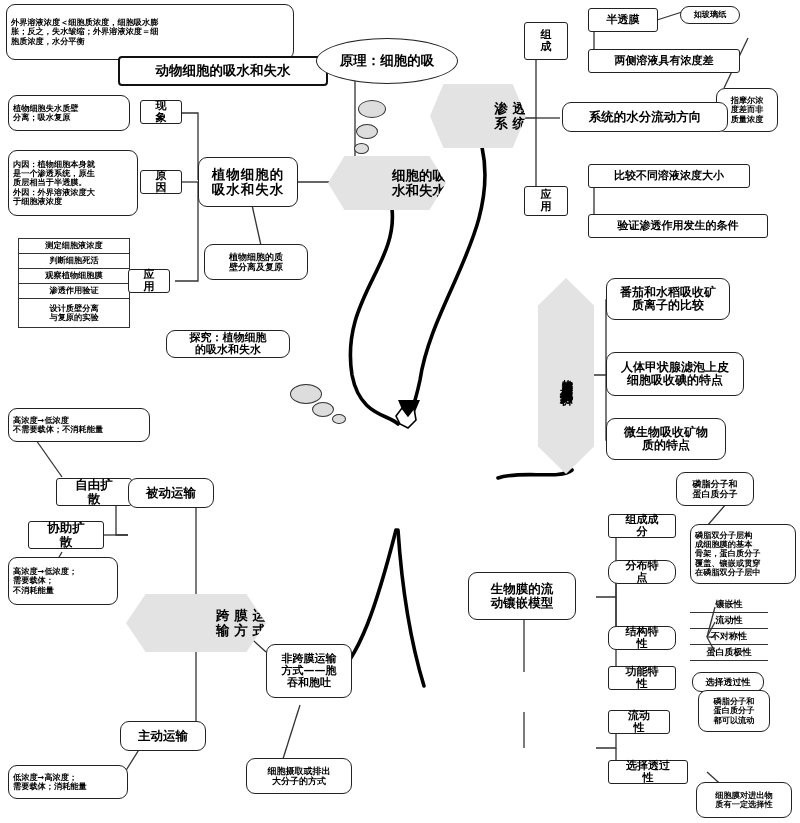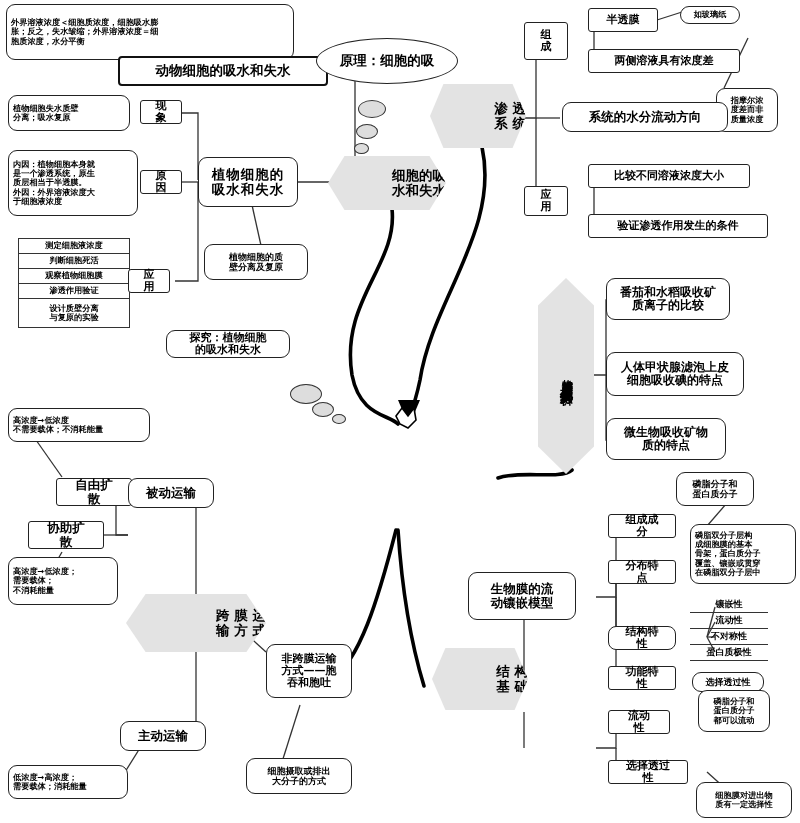--- a/index.html
+++ b/index.html
@@ -235,25 +235,20 @@
     <span class="multi">渗 透
 系 统</span>
   </div>
 
   <div class="hex t13" style="left:126px;top:594px;width:140px;height:58px;
               filter:drop-shadow(0 0 0.6px #222);">
     <span class="multi">跨 膜 运
 输 方 式</span>
   </div>
 
-  <div class="hex t13" style="left:432px;top:648px;width:96px;height:62px;
-              filter:drop-shadow(0 0 0.6px #222);">
-    <span class="multi">结 构
-基 础</span>
-  </div>
 
   <div class="hexv t12" style="left:538px;top:278px;width:56px;height:196px;
               filter:drop-shadow(0 0 0.6px #222);">
     <span style="font-size:11px;">物质跨膜运输的</span>
     <span style="font-size:13px;">其他实例分析</span>
   </div>
 
 
   <div class="node rect t11" style="left:524px;top:22px;width:44px;height:38px;">
     <span>组成</span>
@@ -344,21 +339,21 @@
   </div>
 
   <div class="node rect t11" style="left:608px;top:514px;width:68px;height:24px;">
     <span>组成成分</span>
   </div>
   <div class="node round t9" style="left:676px;top:472px;width:78px;height:34px;">
     <span class="multi">磷脂分子和
 蛋白质分子</span>
   </div>
 
-  <div class="node rect t11" style="left:608px;top:560px;width:68px;height:24px;">
+  <div class="node rect t11" style="left:608px;top:560px;width:68px;height:24px;border-radius:10px;">
     <span>分布特点</span>
   </div>
   <div class="node round t8 lefttext" style="left:690px;top:524px;width:106px;height:60px;">
     <span class="multi">磷脂双分子层构
 成细胞膜的基本
 骨架，蛋白质分子
 覆盖、镶嵌或贯穿
 在磷脂双分子层中</span>
   </div>
 

